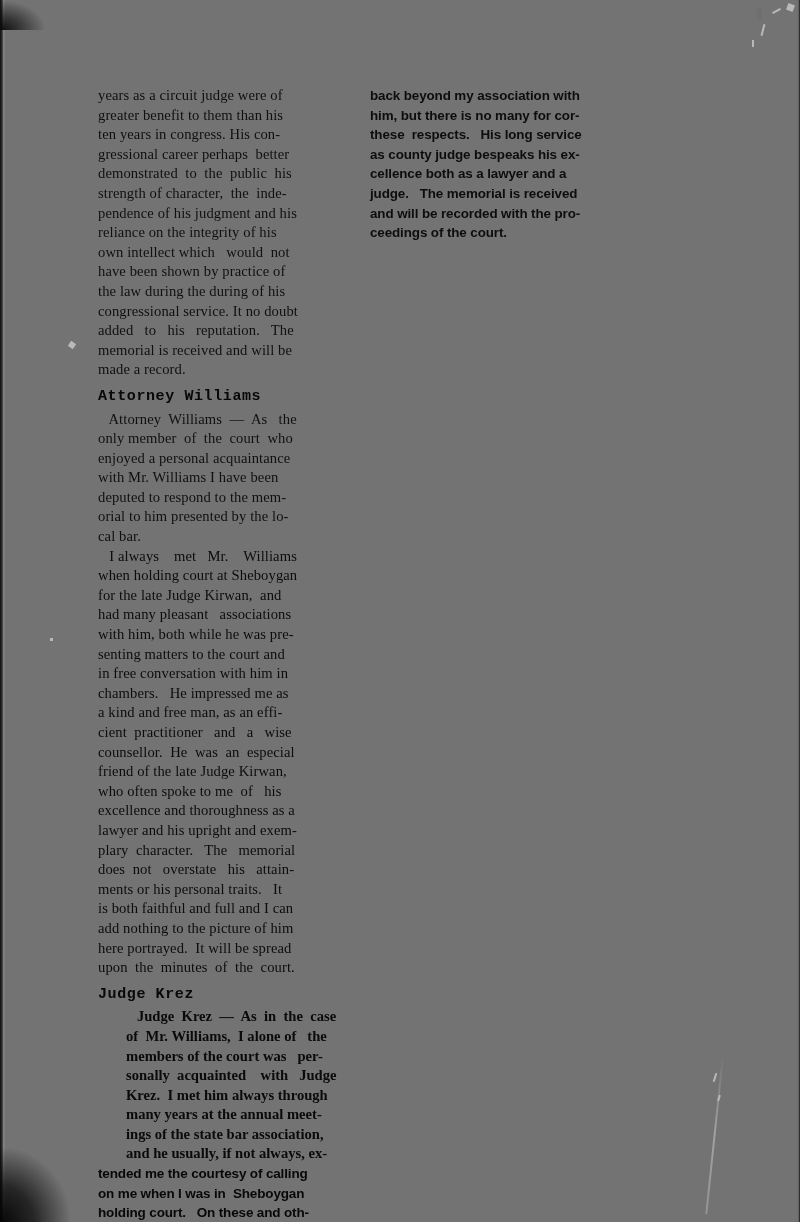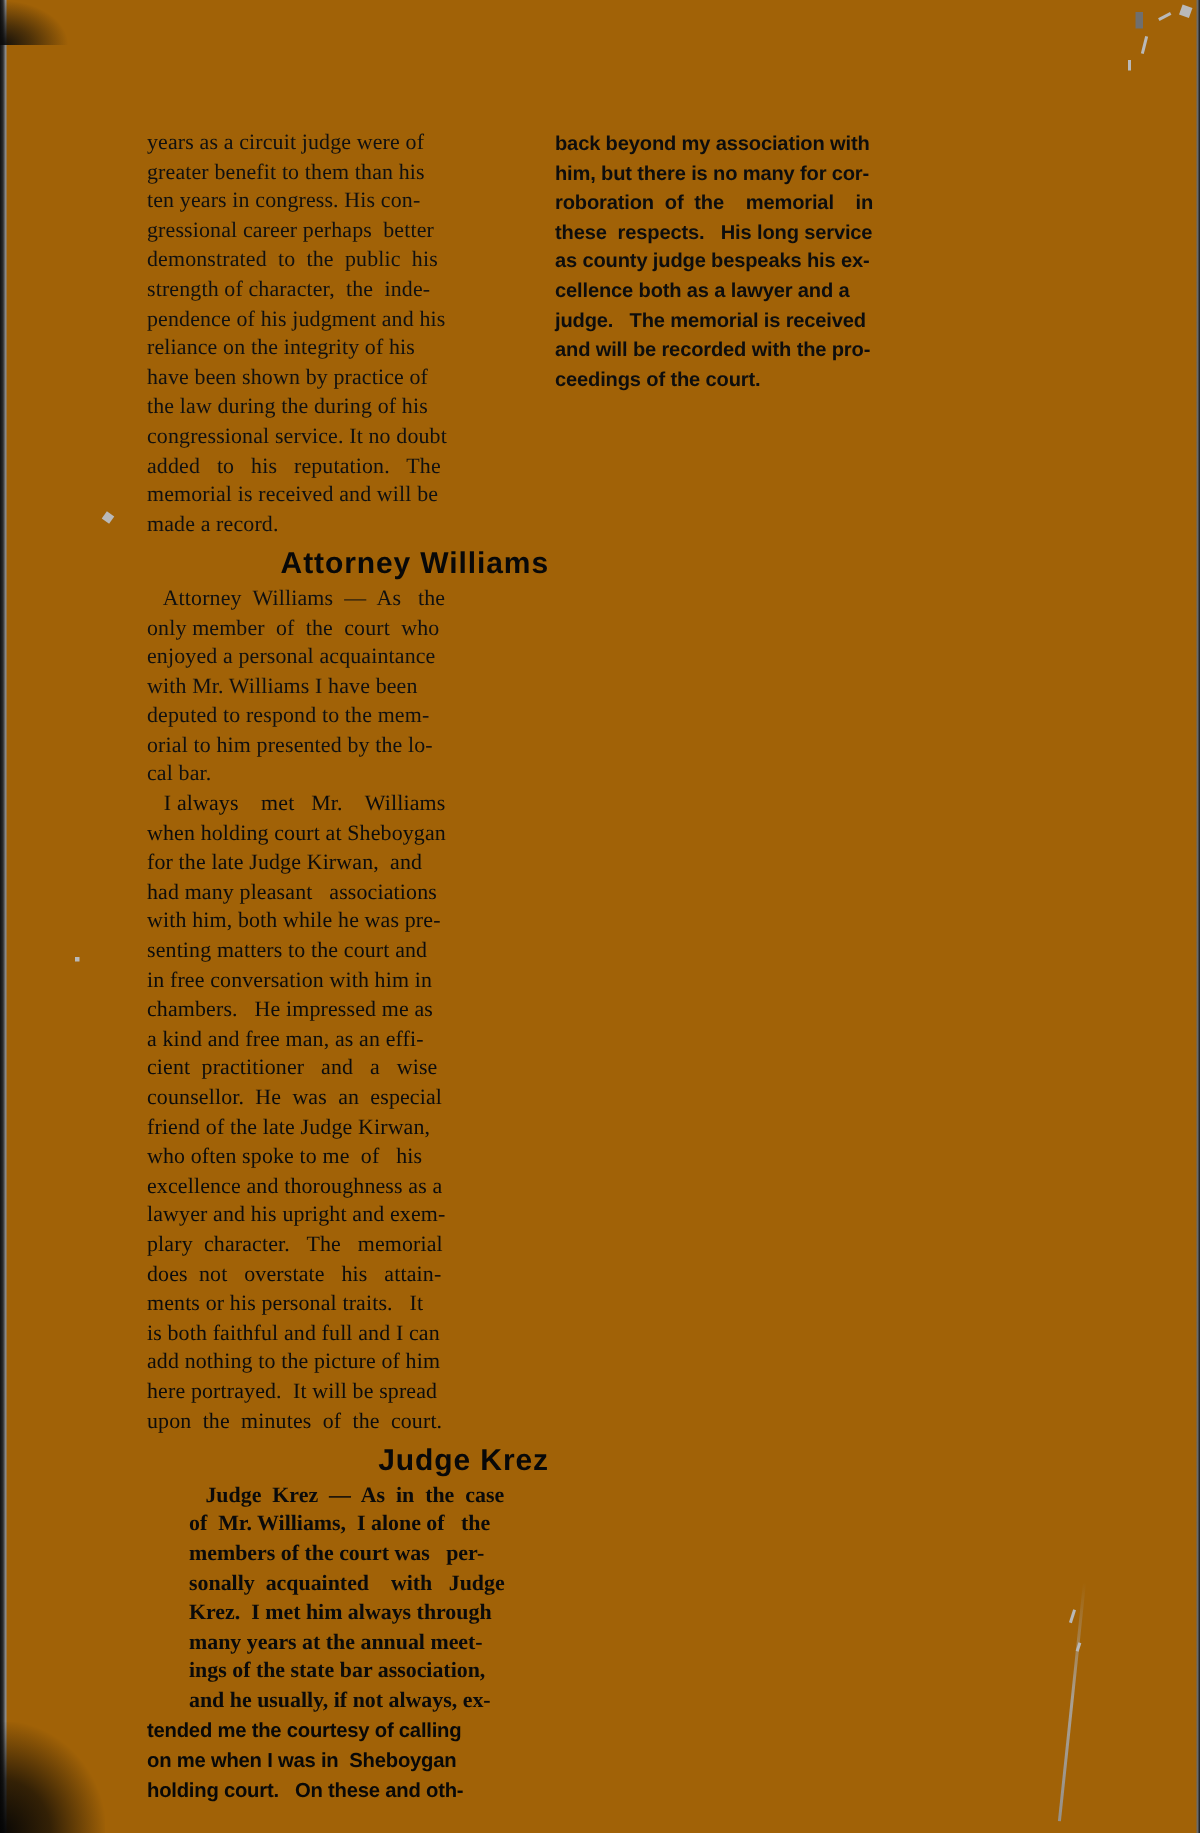--- a/index.html
+++ b/index.html
@@ -5,21 +5,21 @@
   html, body {
     margin: 0;
     padding: 0;
     background: #ffffff;
   }
 
   #page {
     position: relative;
     width: 800px;
     height: 1222px;
-    background: #a16207;
+    background: #737373;
     overflow: hidden;
     font-family: "Liberation Serif", "DejaVu Serif", serif;
   }
 
   
   .edge-left {
     position: absolute;
     left: 0;
     top: 0;
     width: 5px;
@@ -95,29 +95,29 @@
     font-family: "Liberation Sans", "DejaVu Sans", sans-serif;
     font-size: 13.4px;
     line-height: 19.6px;
     font-weight: 600;
     letter-spacing: -0.1px;
     color: #0d0d0d;
   }
 
   .head {
     display: block;
-    text-align: right;
+    text-align: left;
     font-weight: bold;
-    font-size: 20px;
+    font-size: 15px;
     line-height: 19.6px;
     color: #080808;
     letter-spacing: 0.6px;
     padding-top: 7px;
     padding-bottom: 3px;
-    font-family: Liberation Sans, sans-serif;
+    font-family: Liberation Mono, monospace;
   }
 
   .para { display: block; }
 
   
   .ink-1 .line { font-weight: 400; }
   .ink-2 .line { font-weight: 500; color: #0c0c0c; }
   .ink-3 .line { font-weight: 600; color: #0a0a0a; letter-spacing: 0; margin-left: 28px; }
   .ink-4 .line {
     font-family: "Liberation Sans", "DejaVu Sans", sans-serif;
@@ -154,20 +154,21 @@
 
       <div class="para ink-1">
         <span class="line">years as a circuit judge were of</span>
         <span class="line">greater benefit to them than his</span>
         <span class="line">ten years in congress. His con-</span>
         <span class="line">gressional career perhaps  better</span>
         <span class="line">demonstrated  to  the  public  his</span>
         <span class="line">strength of character,  the  inde-</span>
         <span class="line">pendence of his judgment and his</span>
         <span class="line">reliance on the integrity of his</span>
+        <span class="line">own intellect which   would  not</span>
         <span class="line">have been shown by practice of</span>
         <span class="line">the law during the during of his</span>
         <span class="line">congressional service. It no doubt</span>
         <span class="line">added   to   his   reputation.   The</span>
         <span class="line">memorial is received and will be</span>
         <span class="line">made a record.</span>
       </div>
 
       <div class="head">Attorney Williams</div>
 
@@ -225,21 +226,20 @@
         <span class="line">holding court.   On these and oth-</span>
 
       </div>
 
     </div>
 
     <div class="col col-right">
       <div class="para">
         <span class="line">back beyond my association with</span>
         <span class="line">him, but there is no many for cor-</span>
-        <span class="line">roboration  of  the    memorial    in</span>
         <span class="line">these  respects.   His long service</span>
         <span class="line">as county judge bespeaks his ex-</span>
         <span class="line">cellence both as a lawyer and a</span>
         <span class="line">judge.   The memorial is received</span>
         <span class="line">and will be recorded with the pro-</span>
         <span class="line">ceedings of the court.</span>
       </div>
     </div>
 
   </div>

